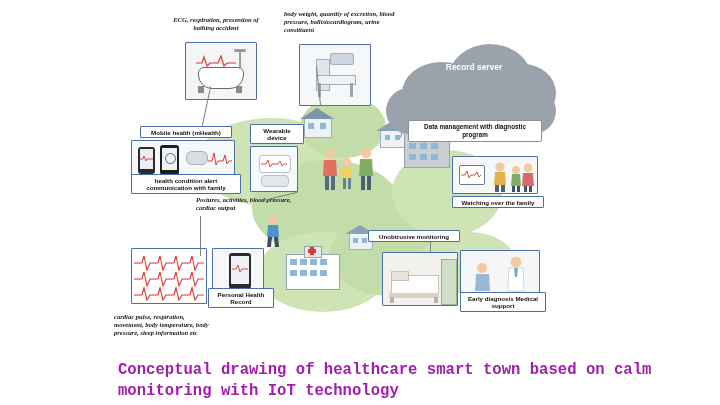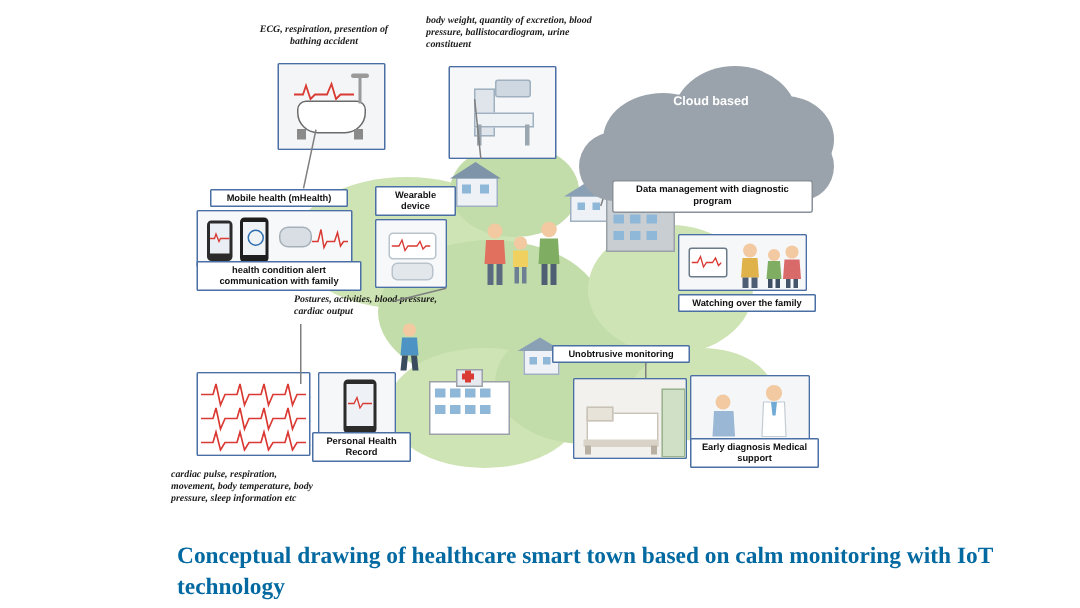--- a/index.html
+++ b/index.html
@@ -75,22 +75,22 @@
   .line { position:absolute; background:#7f7f7f; z-index:1; }
 
   
   .caption-jp {
     position:absolute; left:118px; top:340px; width:600px;
     font-family:"Liberation Sans", sans-serif;
     font-size:14.5px; color:#111; letter-spacing:0px; white-space:nowrap;
   }
   .caption-en {
     position:absolute; left:118px; top:360px; width:590px;
-    font-family:Liberation Serif, serif;
-    font-size:15.6px; font-weight:bold; color:#0369a1; line-height:1.35;
+    font-family:Liberation Mono, monospace;
+    font-size:15.6px; font-weight:bold; color:#a21caf; line-height:1.35;
   }
 
   
   .ph { position:absolute; }
 
   
   .phone { background:#2b2b2b; border-radius:3px; }
   .phone-screen { position:absolute; background:#e8eef5; }
 
   .win { position:absolute; background:#8fb8d8; }
@@ -154,21 +154,21 @@
     <div class="ph" style="left:50px; top:38px; width:3px; height:14px; background:#9aa6b0;"></div>
     <div class="ph" style="left:30px; top:8px; width:22px; height:10px; background:#cfd8e0; border:1px solid #9fb0c0; border-radius:2px;"></div>
   </div>
 
   <div class="abs" style="left:378px; top:40px; width:192px; height:110px;">
     <div class="cloud" style="left:24px; top:22px; width:80px; height:62px;"></div>
     <div class="cloud" style="left:70px; top:4px; width:84px; height:72px;"></div>
     <div class="cloud" style="left:112px; top:24px; width:66px; height:58px;"></div>
     <div class="cloud" style="left:8px; top:48px; width:170px; height:46px; border-radius:24px;"></div>
 
-    <div class="cloudtitle" style="left:0; top:22px;">Cloud based</div>
+    <div class="cloudtitle" style="left:0; top:22px;">Record server</div>
 
     <svg class="ph" style="left:28px; top:40px;" width="44" height="34" viewBox="0 0 44 34">
       <path d="M22 31 C6 20 3 12 8 7 C12 3 19 4 22 9 C25 4 32 3 36 7 C41 12 38 20 22 31 Z" fill="#d93a33"></path>
       <polyline points="7,17 13,17 15,11 18,24 21,17 27,17 29,13 32,20 34,17 39,17" fill="none" stroke="#ffffff" stroke-width="1.5"></polyline>
     </svg>
 
     <svg class="ph" style="left:86px; top:36px;" width="52" height="44" viewBox="0 0 52 44">
       <circle cx="14" cy="8" r="6.4" fill="#1b1b1b"></circle>
       <path d="M6 20 C6 15 22 15 22 20 L22 42 L17 42 L17 30 L11 30 L11 42 L6 42 Z" fill="#1b1b1b"></path>
       <circle cx="36" cy="8" r="6.4" fill="#1b1b1b"></circle>

